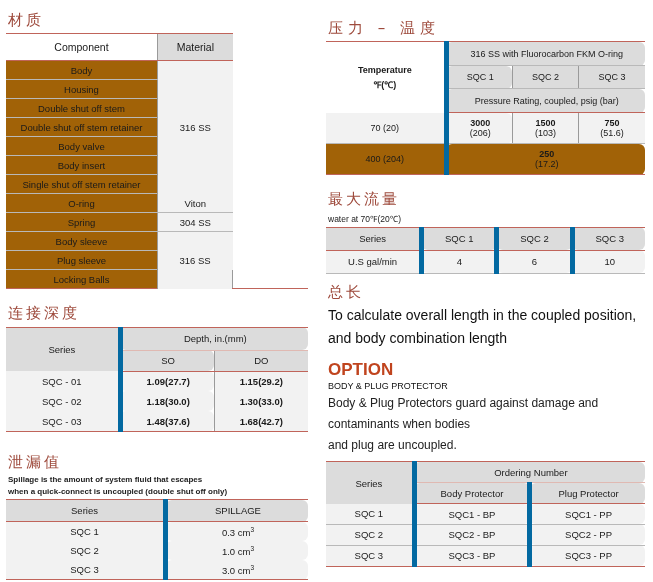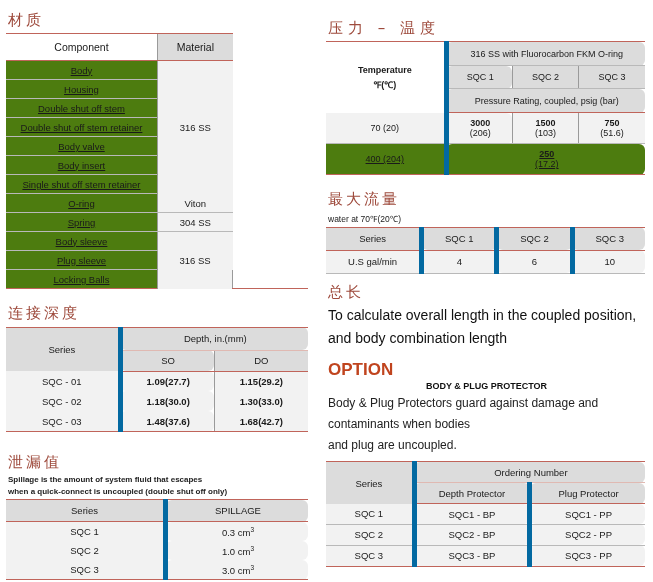--- a/index.html
+++ b/index.html
@@ -68,21 +68,21 @@
   }
   .topline  { border-top: 1.6px solid #c0645a; }
   .botline  { border-bottom: 1.6px solid #c0645a; }
   .thinline { border-bottom: 1px solid #e0b9b2; }
   .vline-l  { border-left: 5px solid #0369a1; border-radius: 6px; }
   .graysep  { border-bottom: 1px solid #b9b9b9; }
   .grayvl   { border-left: 1px solid #9a9a9a; }
 
   .hdr-gray { background: #dcdcdc; font-weight: bold; }
   .hdr-white{ background: #ffffff; font-weight: bold; }
-  .cell-dark{ background: #4d7c0f; text-decoration: underline; }
+  .cell-dark{ background: #a16207; }
   .cell-lite{ background: #f2f2f2; }
 
   
   .tbl-material td { height: 14px; font-size: 9.5px; margin-top: 28px; }
   .tbl-material .hdr { height: 22px; font-size: 10.5px; }
 
   
   .tbl-press td { font-size: 9px; }
   .tbl-press .tall { height: 26px; }
 
@@ -95,24 +95,23 @@
   }
   .option-title {
     font-size: 17px;
     font-weight: bold;
     color: #c0441e;
     margin: 10px 0 1px 2px;
     letter-spacing: 0px;
   }
   .option-sub {
     font-size: 9px;
-    font-weight: bold;
+    font-weight: normal;
     color: #111;
     margin: 0 0 2px 2px;
-    text-align: center;
   }
   .option-body {
     font-size: 12px;
     line-height: 1.7;
     color: #222;
     margin: 0 0 6px 2px;
   }
   .gap-sm { height: 8px; }
   .gap-md { height: 14px; }
   .gap-lg { height: 20px; }
@@ -312,21 +311,21 @@
     <div class="option-body">Body &amp; Plug Protectors guard against damage and contaminants when  bodies</div>
     <div class="option-body" style="margin-top:-5px">and plug are uncoupled.</div>
 
     <table class="spec tbl-order">
       <tbody>
           <tr>
         <td class="hdr-gray topline" rowspan="2" style="width:25%;font-weight:normal">Series</td>
         <td class="hdr-gray topline thinline vline-l" colspan="2" style="font-weight:normal;height:16px">Ordering Number</td>
       </tr>
       <tr>
-        <td class="hdr-gray botline vline-l" style="font-weight:normal;height:16px;width:37.5%">Depth Protector</td>
+        <td class="hdr-gray botline vline-l" style="font-weight:normal;height:16px;width:37.5%">Body Protector</td>
         <td class="hdr-gray botline vline-l" style="font-weight:normal;width:37.5%">Plug Protector</td>
       </tr>
       <tr>
         <td class="cell-lite graysep" style="height:16px">SQC 1</td>
         <td class="cell-lite graysep vline-l">SQC1 - BP</td>
         <td class="cell-lite graysep vline-l">SQC1 - PP</td>
       </tr>
       <tr>
         <td class="cell-lite graysep" style="height:16px">SQC 2</td>
         <td class="cell-lite graysep vline-l">SQC2 - BP</td>

